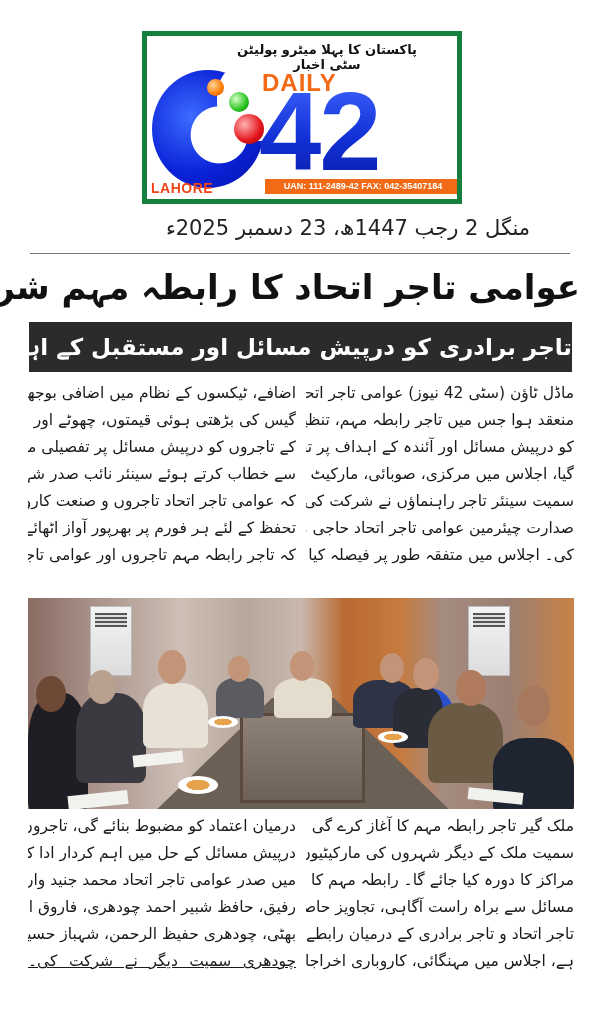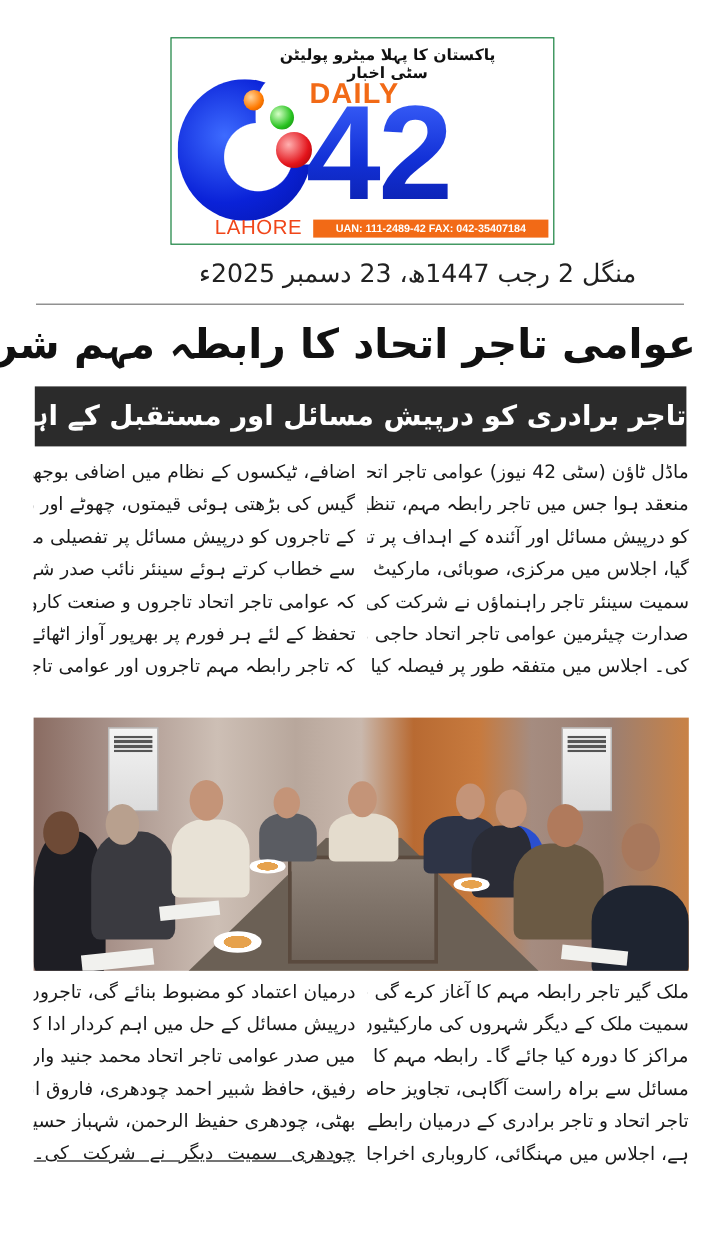--- a/index.html
+++ b/index.html
@@ -2,21 +2,21 @@
 <html><head>
   <meta charset="utf-8">
   <style>
     * { box-sizing: border-box; margin: 0; padding: 0; }
     html, body { width: 600px; height: 1029px; background: #ffffff; overflow: hidden; }
     body { position: relative; font-family: "DejaVu Sans", sans-serif; color: #1a1a1a; }
 
     
     .logo-box {
       position: absolute; left: 142px; top: 31px; width: 320px; height: 173px;
-      border: 1px solid #15803d; background: #fff; overflow: hidden;
+      border: 5px solid #15803d; background: #fff; overflow: hidden;
     }
     .logo-tagline {
       position: absolute; top: 6px; left: 80px; width: 200px; text-align: center;
       direction: rtl; font-family: "DejaVu Sans", sans-serif; font-weight: bold;
       font-size: 13px; color: #111; letter-spacing: -0.5px;
     }
     .logo-ring {
       position: absolute; left: 5px; top: 34px; width: 112px; height: 118px;
       border-radius: 50%;
       background: radial-gradient(circle at 60% 55%, #ffffff 0 30%, transparent 31%),
@@ -39,21 +39,21 @@
     }
     .logo-42 {
       position: absolute; left: 112px; top: 40px; font-family: "Liberation Sans", sans-serif;
       font-weight: bold; font-size: 112px; line-height: 1; letter-spacing: -2px;
       color: #1530d8;
       background: linear-gradient(180deg, #3f66ff 0%, #1230d6 55%, #0a1ea8 100%);
       -webkit-background-clip: text; background-clip: text; -webkit-text-fill-color: transparent;
     }
     .logo-lahore {
       position: absolute; left: 4px; bottom: 3px; font-family: "Liberation Sans", sans-serif;
-      font-weight: normal; font-size: 17px; color: #f0461a; letter-spacing: 0.5px; margin-left: 32px;
+      font-weight: bold; font-size: 14px; color: #f0461a; letter-spacing: 0.5px;
     }
     .logo-contact {
       position: absolute; left: 118px; bottom: 5px; width: 196px; height: 15px;
       background: #f26a16; color: #fff; font-family: "Liberation Sans", sans-serif;
       font-weight: bold; font-size: 9px; line-height: 15px; text-align: center; white-space: nowrap;
     }
 
     
     .dateline {
       position: absolute; left: 0; width: 600px; top: 210px; height: 36px;

